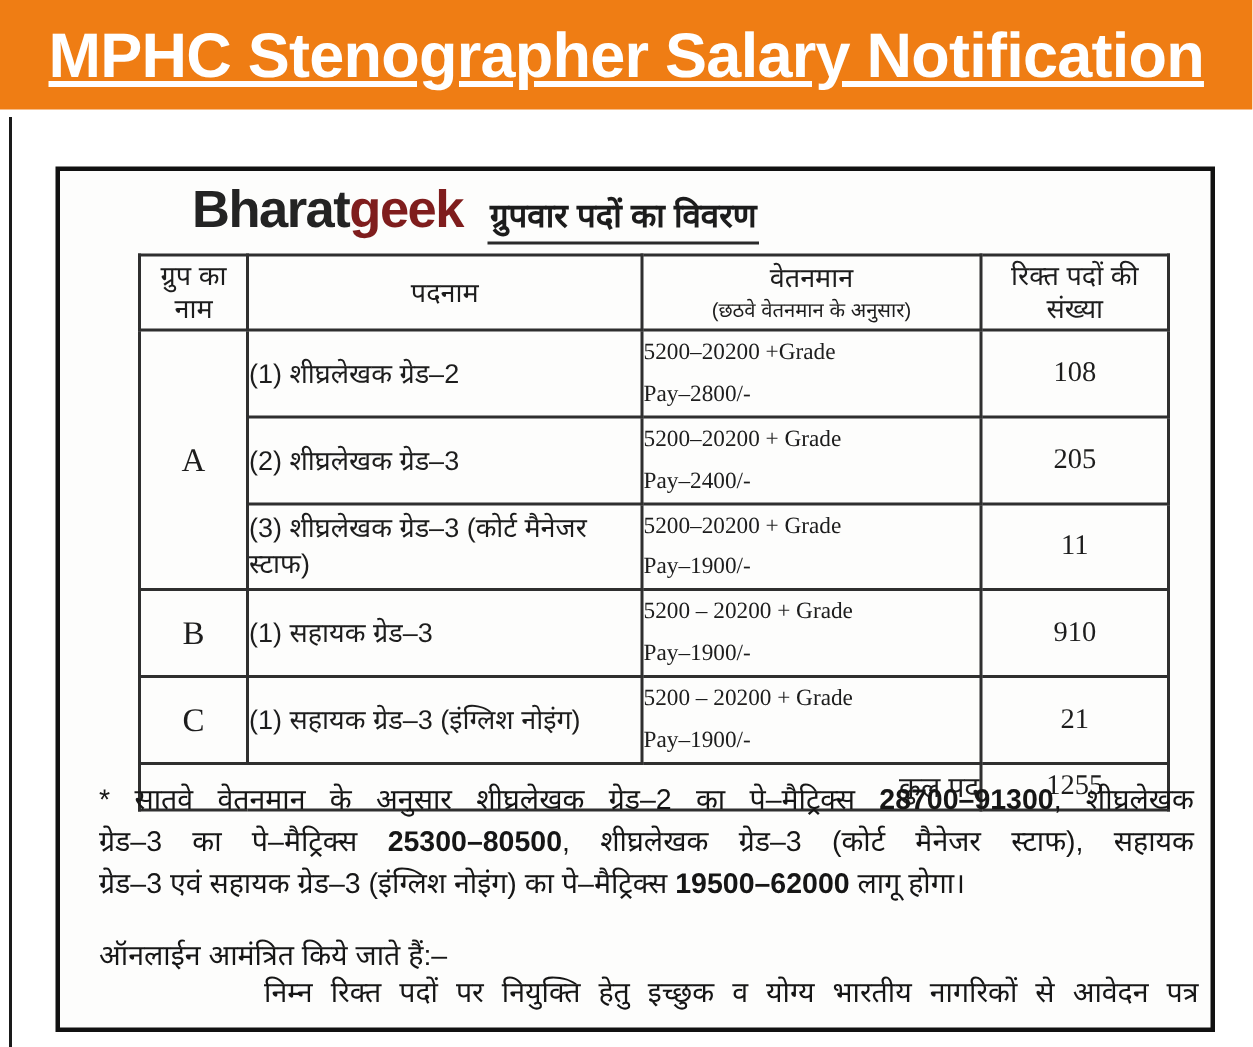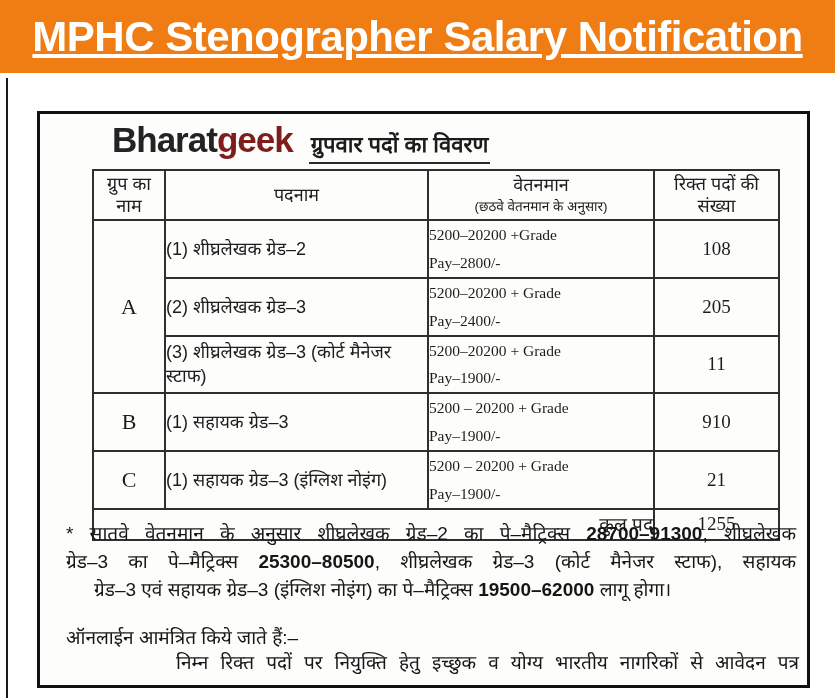--- a/index.html
+++ b/index.html
@@ -43,21 +43,21 @@
 
   .logo-row {
     position: absolute; left: 72px; top: 6px;
     display: flex; align-items: baseline; gap: 16px;
     white-space: nowrap;
   }
   .logo {
     font-size: 35px; font-weight: bold; letter-spacing: -1px;
     font-family: "Liberation Sans", sans-serif;
   }
-  .logo .p1 { color: #232323; }
+  .logo .p1 { color: #232323; margin-left: 16px; }
   .logo .p2 { color: #7f1d1d; }
 
   .doc-heading {
     font-size: 22px; font-weight: bold; color: #1c1c1c;
     border-bottom: 2px solid #2a2a2a;
     padding: 0 2px 4px 2px;
   }
 
   
   table.vacancy {
@@ -108,21 +108,21 @@
   td.total-label {
     text-align: right; font-size: 19px; padding-right: 10px;
   }
 
   
   .footnote {
     position: absolute; left: 26px; top: 406px; width: 730px;
     font-size: 19px; color: #161616;
   }
   .footnote .line { line-height: 28px; text-align: justify; text-align-last: justify; }
-  .footnote .line.last { text-align-last: left; margin-left: 28px; }
+  .footnote .line.last { text-align-last: left; }
   .b { font-weight: bold; }
 
   .closing {
     position: absolute; left: 26px; top: 511px; width: 733px;
     font-size: 19px; color: #161616;
   }
   .closing .line { line-height: 25px; }
   .closing .line.first { padding-left: 110px; text-align: justify; text-align-last: justify; }
 </style>
 </head>

